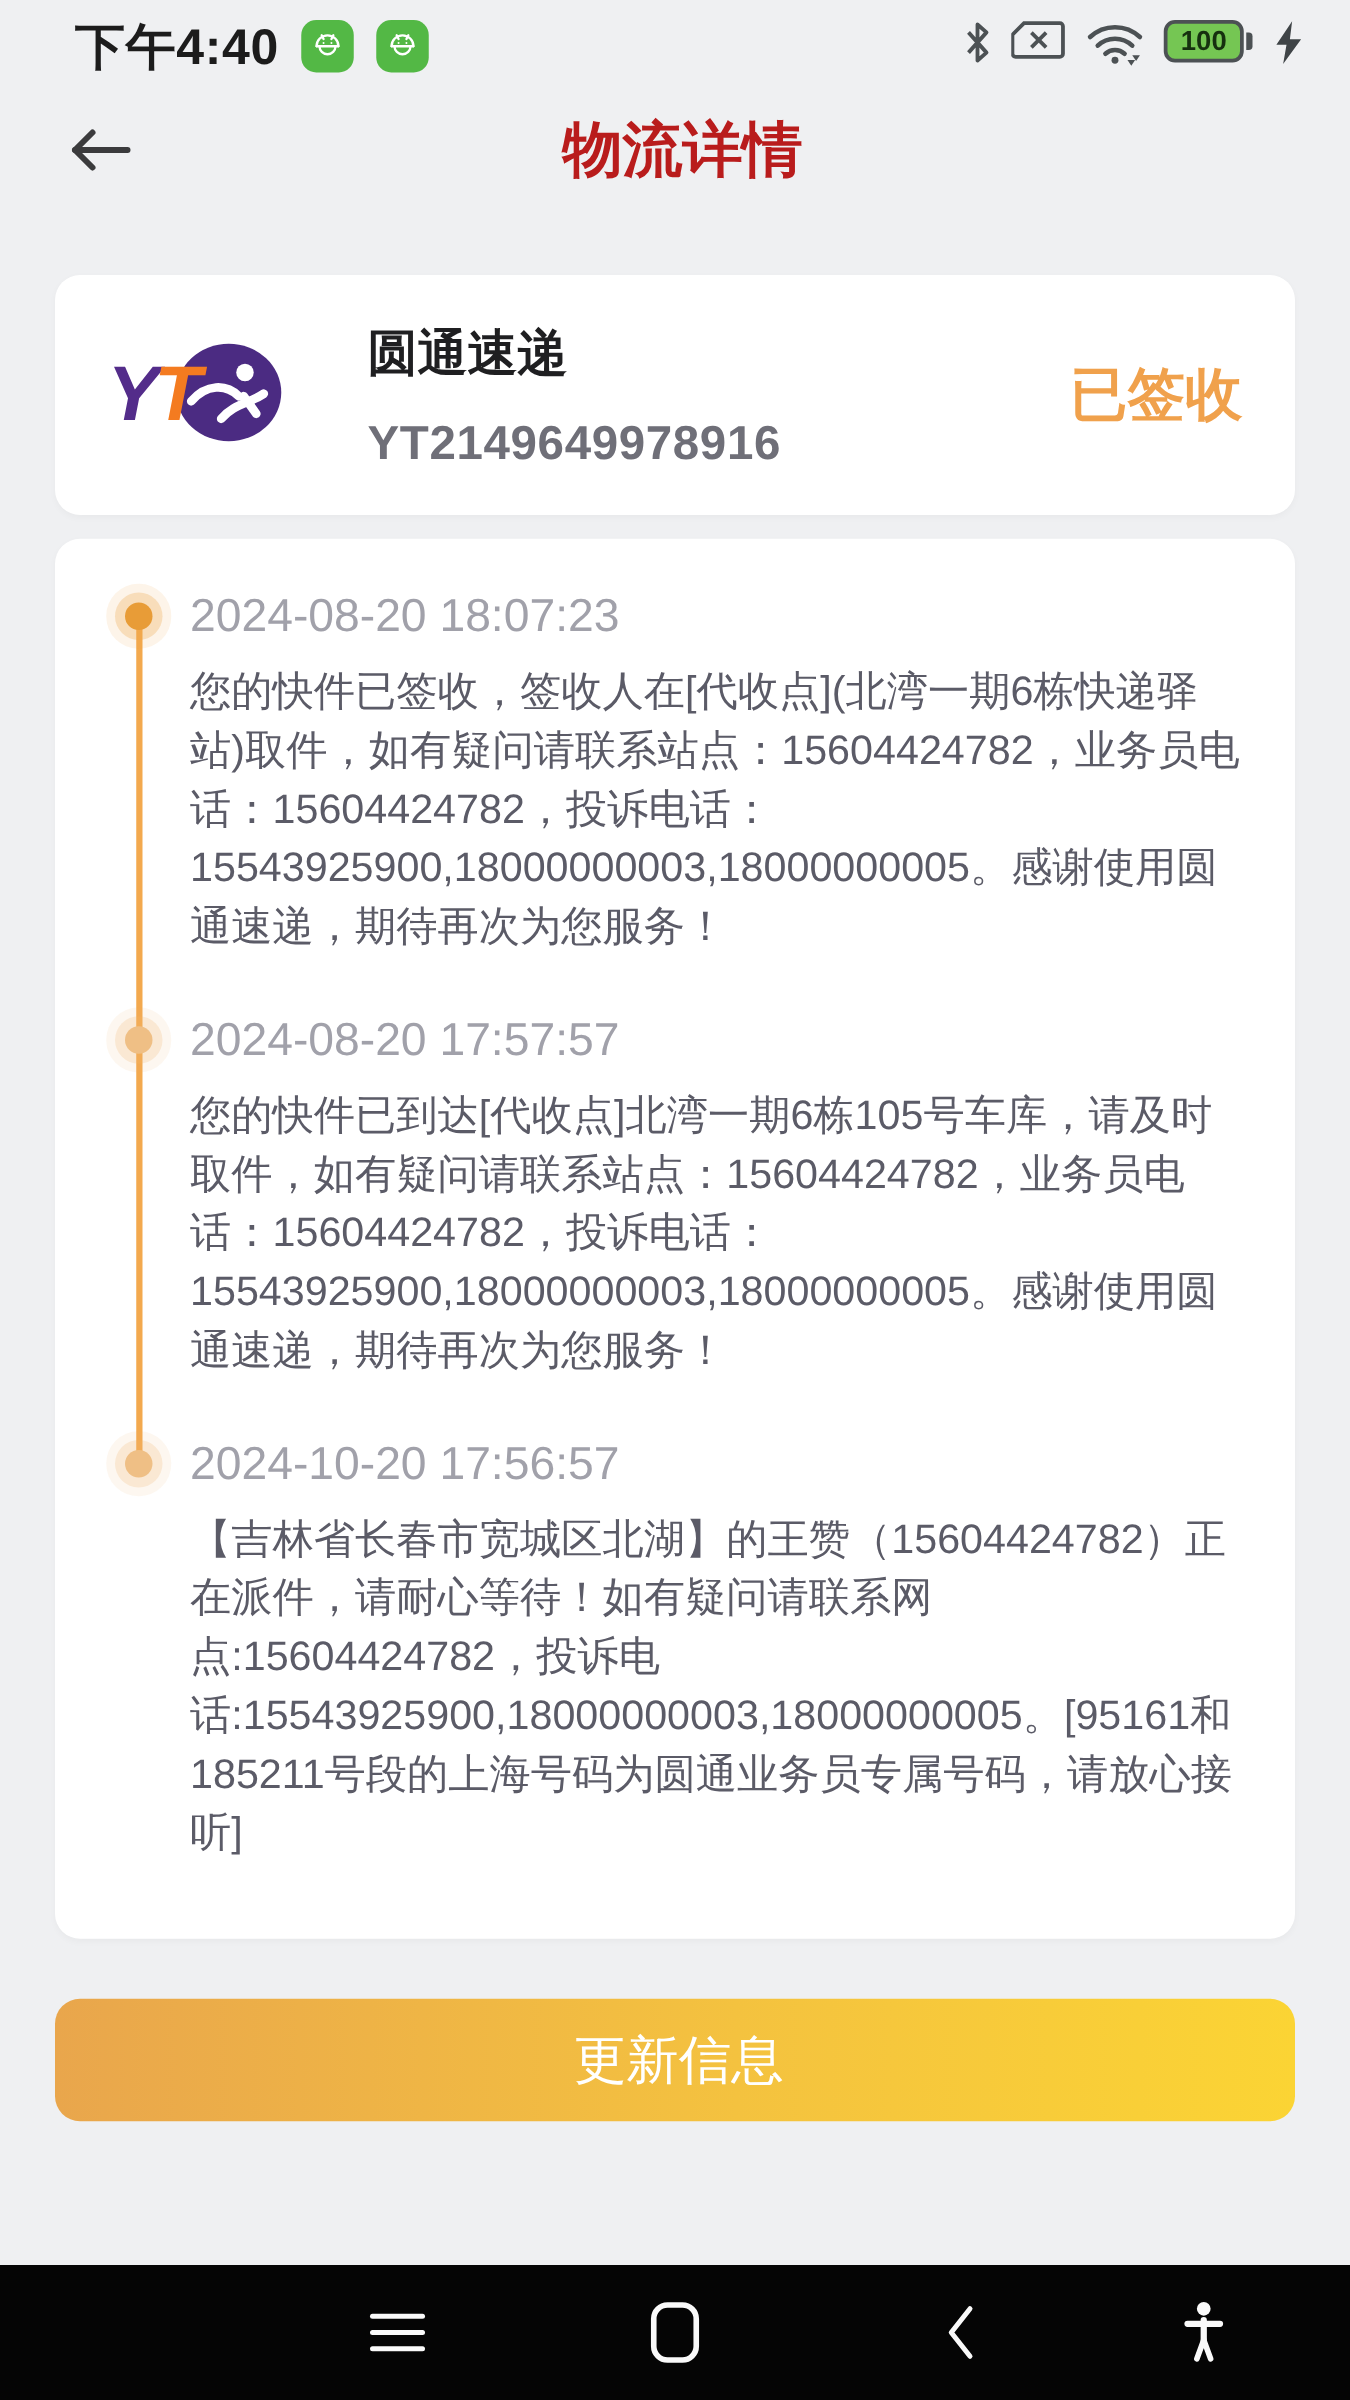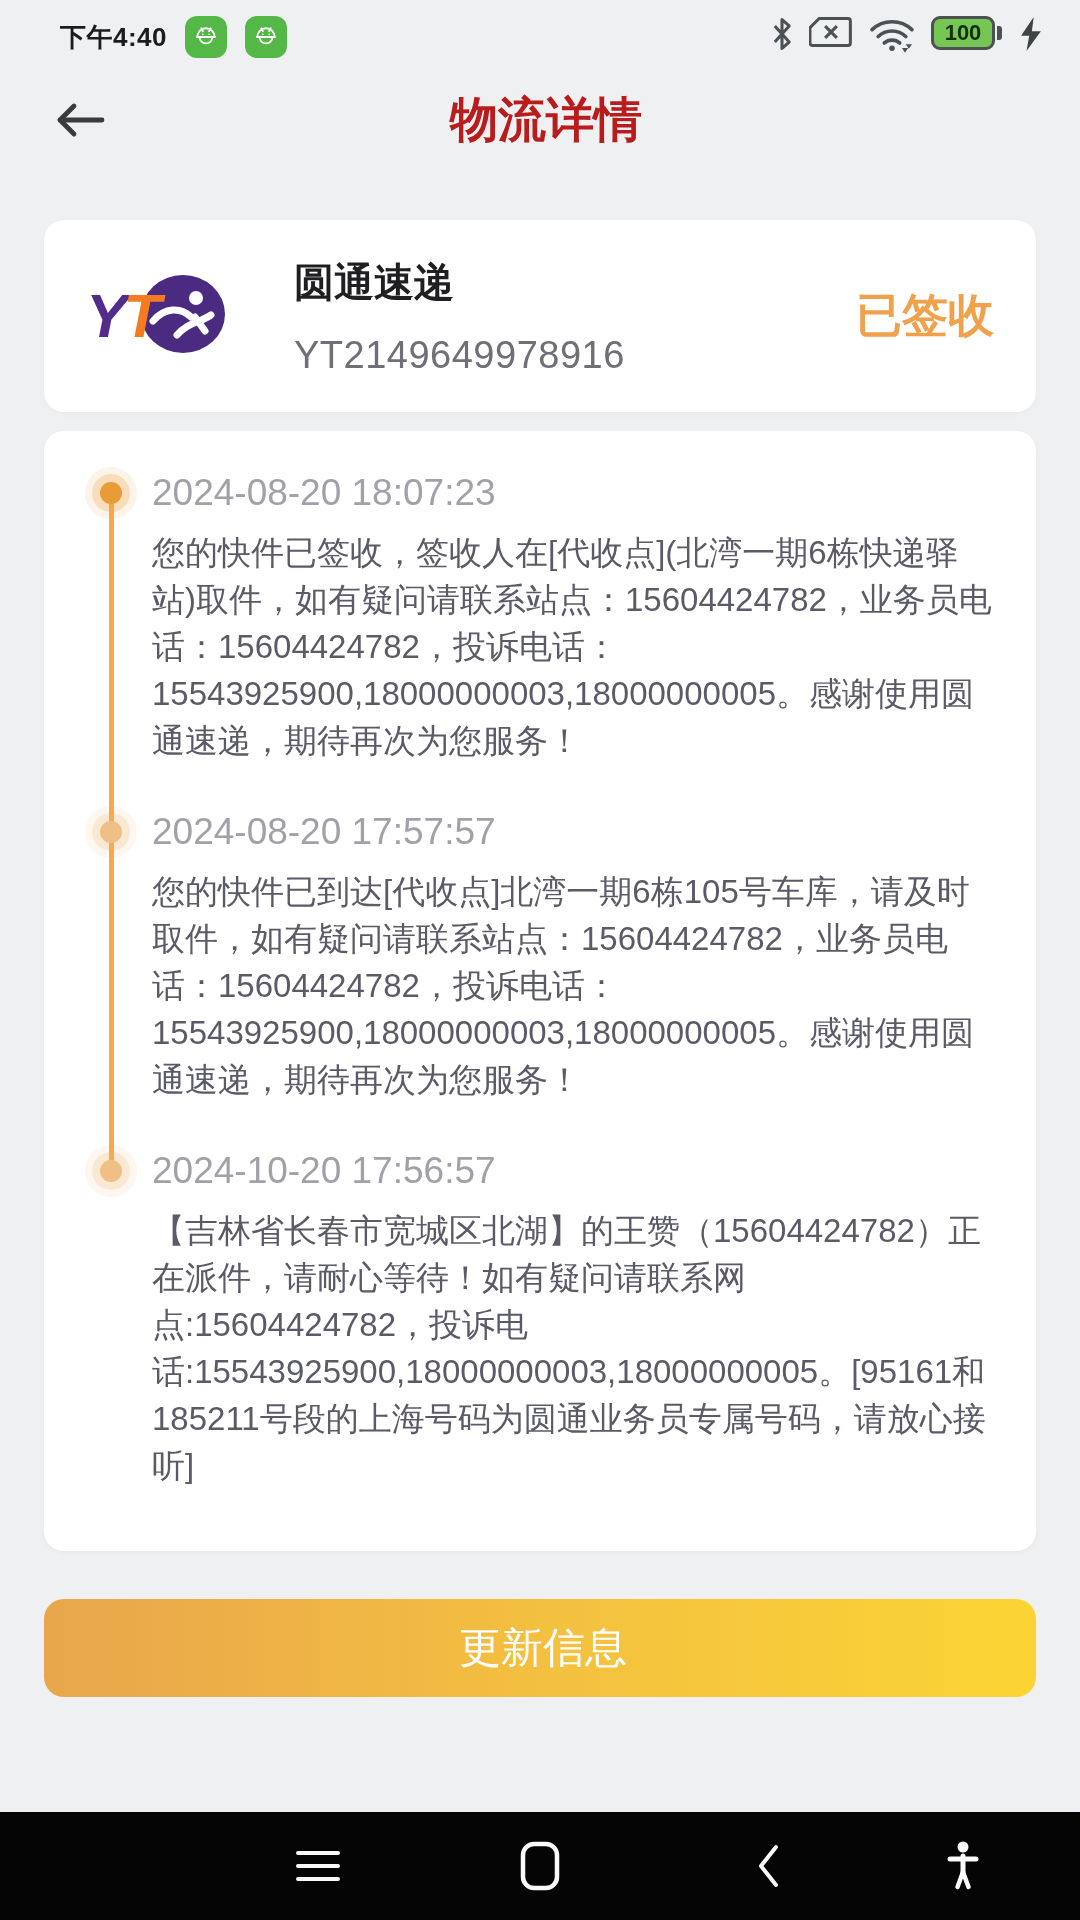--- a/index.html
+++ b/index.html
@@ -16,21 +16,21 @@
   }
 
   
   .status-bar{
     height:68px;
     display:flex;align-items:center;justify-content:space-between;
     padding:6px 36px 0 60px;
     box-sizing:border-box;
   }
   .sb-left{display:flex;align-items:center;gap:18px;}
-  .sb-time{font-size:26px;font-weight:700;color:#1c1c1c;letter-spacing:.5px;}
+  .sb-time{font-size:40px;font-weight:700;color:#1c1c1c;letter-spacing:.5px;}
   .app-badge{
     width:42px;height:42px;border-radius:12px;
     background:#53b845;
     display:inline-flex;align-items:center;justify-content:center;
   }
   .sb-right{display:flex;align-items:flex-start;gap:16px;}
   .batt{display:flex;align-items:center;}
   .batt-body{
     width:64px;height:34px;border:3px solid #4c5154;border-radius:9px;
     background:#75c653;display:flex;align-items:center;justify-content:center;
@@ -65,21 +65,21 @@
   .logo{display:flex;align-items:center;flex:0 0 auto;width:190px;}
   .logo-letters{
     font-size:62px;font-weight:800;font-style:italic;letter-spacing:-4px;
     line-height:1;position:relative;z-index:2;
   }
   .logo-y{color:#532c8a;}
   .logo-t{color:#f47b20;}
   .logo-ellipse{margin-left:-18px;position:relative;z-index:1;}
   .carrier-info{flex:1 1 auto;min-width:0;padding-left:18px;}
   .carrier-name{font-size:40px;font-weight:700;color:#1f1f21;}
-  .tracking-number{font-size:38px;color:#6f6f78;margin-top:24px;letter-spacing:.5px;}
+  .tracking-number{font-size:38px;color:#6f6f78;margin-top:24px;letter-spacing:.5px;font-weight:bold;}
   .status-badge{font-size:46px;font-weight:700;color:#f0a14c;flex:0 0 auto;}
 
   
   .timeline-card{
     margin-top:19px;
     padding:40px 44px 62px 44px;box-sizing:border-box;
   }
   .event{display:flex;position:relative;}
   .event + .event{margin-top:46px;}
   .gutter{flex:0 0 64px;position:relative;}

